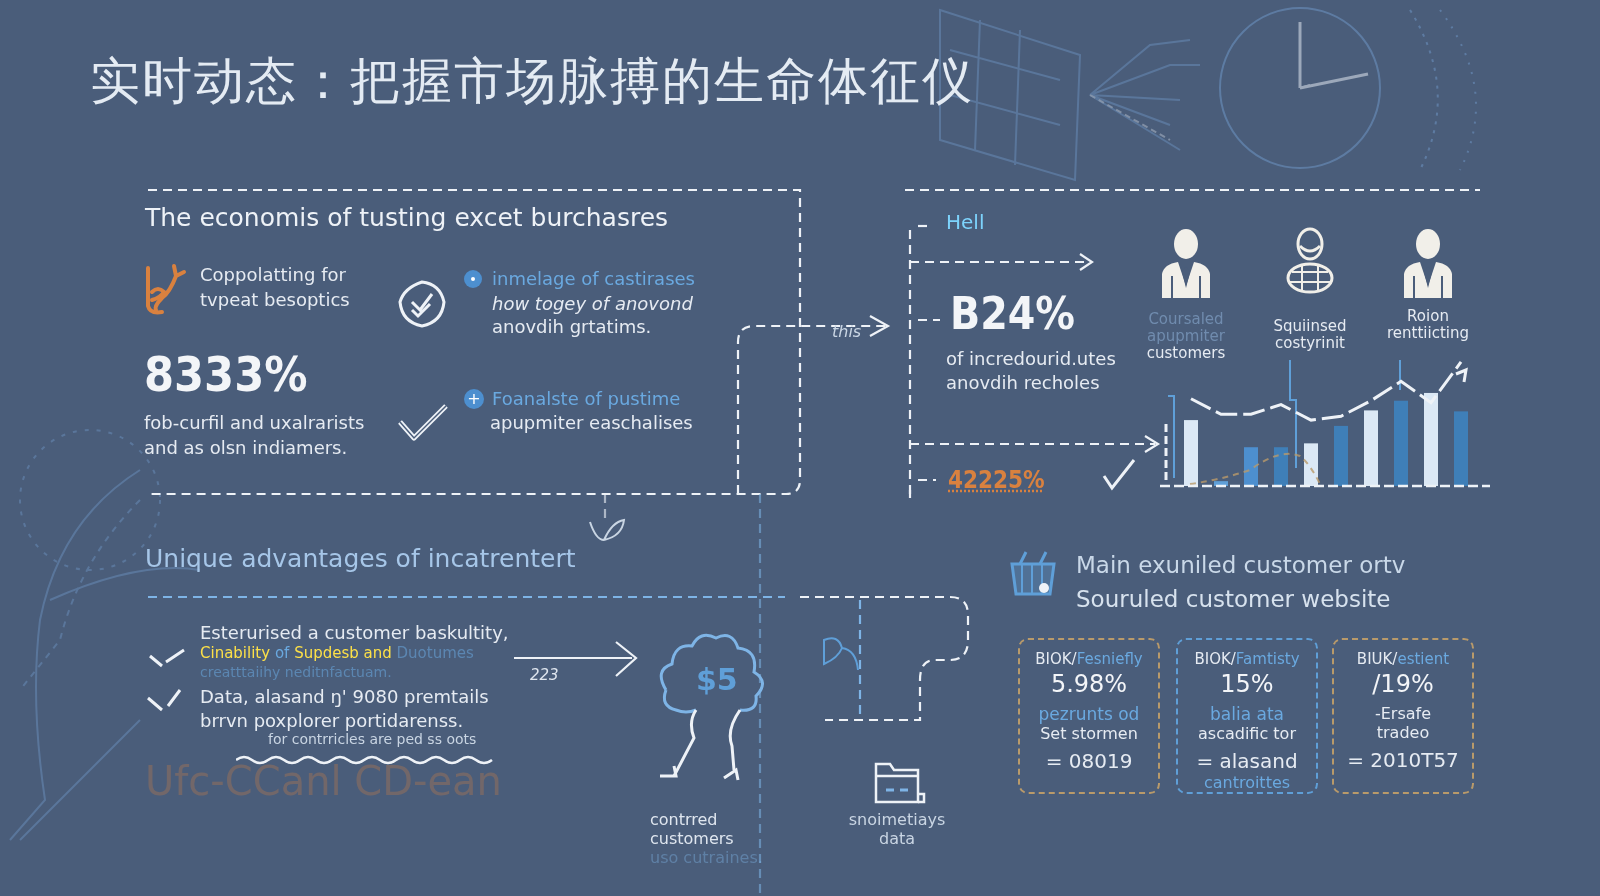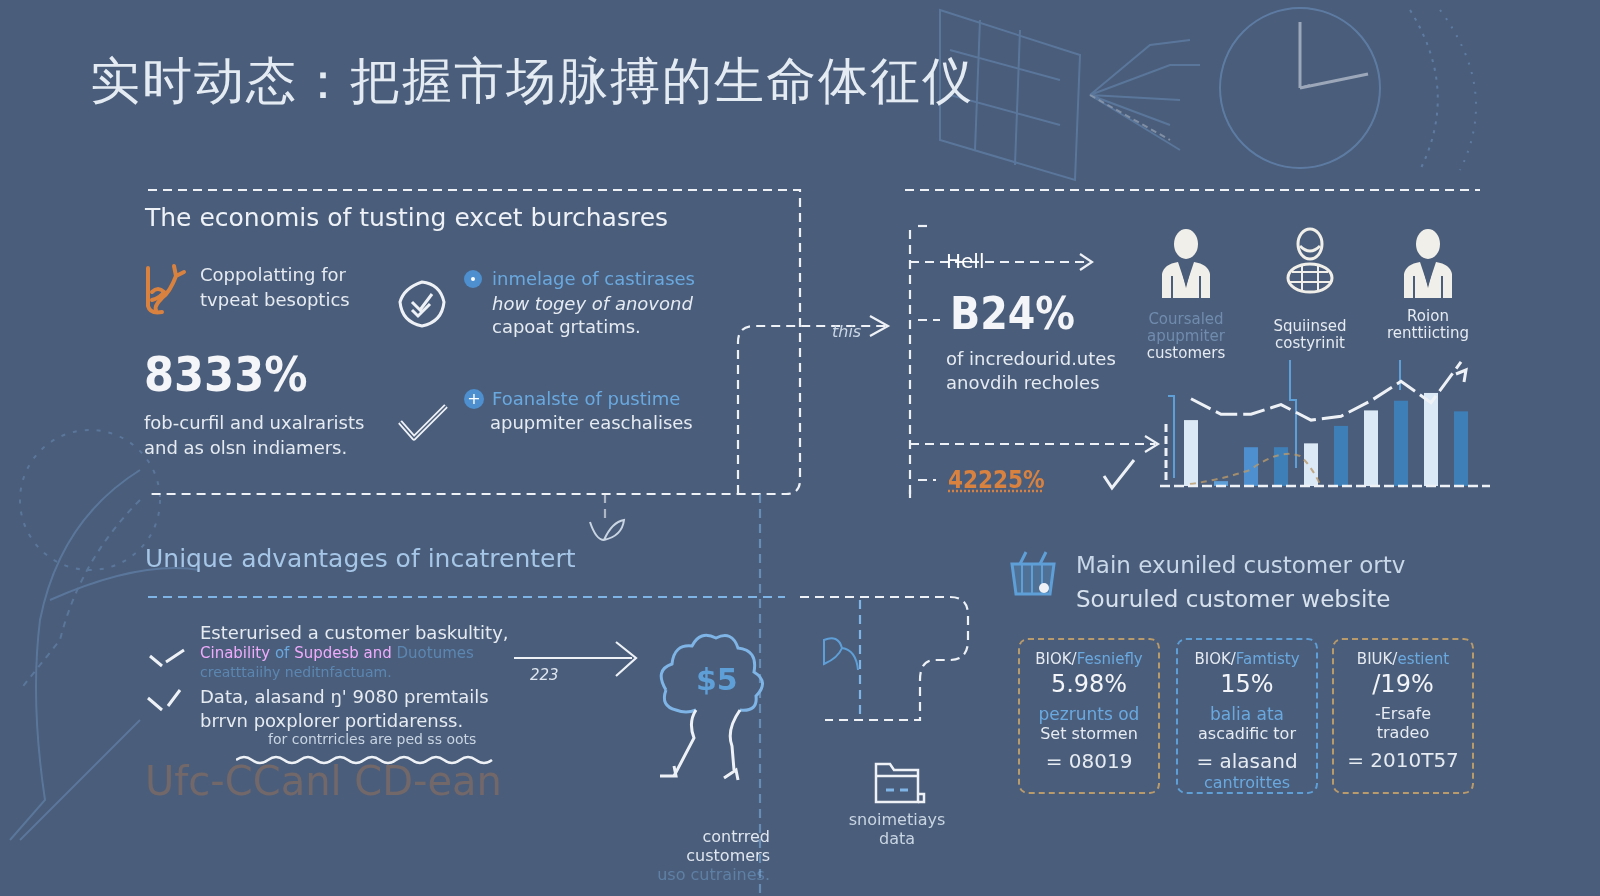--- a/index.html
+++ b/index.html
@@ -12,21 +12,21 @@
     }
     .abs { position: absolute; }
     .bg-layer { position: absolute; inset: 0; pointer-events: none; }
     .title {
       left: 90px; top: 48px; font-size: 50px; color: #e4ebf3;
       letter-spacing: 2px; font-weight: 400; white-space: nowrap;
     }
     .h2 { font-size: 25px; color: #eef2f7; white-space: nowrap; }
     .txt { font-size: 18px; line-height: 25px; color: #e6ebf2; white-space: nowrap; }
     .blue { color: #6aa9e0; }
-    .orange { color: #f0abfc; }
+    .orange { color: #fde047; }
     .big-num { font-family: "DejaVu Sans Condensed", "DejaVu Sans", sans-serif; font-weight: 700; color: #f3f5f8; }
     .dim { opacity: 0.55; }
     .stat-card {
       position: absolute; width: 142px; height: 156px; border: 2px dashed #b99a6a;
       border-radius: 10px; text-align: center; padding-top: 10px; box-sizing: border-box;
     }
     .stat-card.bluec { border-color: #5f9fd8; }
     .stat-card .lab { font-size: 15px; color: #e6ebf2; }
     .stat-card .lab .b { color: #6aa9e0; }
     .stat-card .val { font-size: 24px; color: #f3f5f8; margin-top: 2px; }
@@ -119,37 +119,37 @@
 
 <svg class="abs" style="left:396px;top:278px;" width="52" height="52" viewBox="0 0 52 52">
   <path d="M26 4 Q44 6 48 24 Q46 44 26 48 Q6 44 4 24 Q8 10 26 4 Z" stroke="#eef2f7" stroke-width="3" fill="none"></path>
   <path d="M16 24 L24 32 L36 16 M16 32 L22 38 L34 26" stroke="#eef2f7" stroke-width="3" fill="none"></path>
 </svg>
 <span class="abs" style="left:464px;top:270px;width:18px;height:18px;border-radius:50%;background:#4d8fcf;">
   <span style="position:absolute;left:7px;top:7px;width:4px;height:4px;border-radius:50%;background:#fff;"></span>
 </span>
 <div class="abs txt blue" style="left:492px;top:266px;">inmelage of castirases</div>
 <div class="abs txt" style="left:492px;top:291px;font-style:italic;">how togey of anovond</div>
-<div class="abs txt" style="left:492px;top:314px;">capoat grtatims.</div>
+<div class="abs txt" style="left:492px;top:314px;">anovdih grtatims.</div>
 
 <div class="abs big-num" style="left:144px;top:346px;font-size:48px;">8333%</div>
 <div class="abs txt" style="left:144px;top:410px;">fob-curfil and uxalrarists</div>
 <div class="abs txt" style="left:144px;top:435px;">and as olsn indiamers.</div>
 
 <svg class="abs" style="left:396px;top:400px;" width="54" height="42" viewBox="0 0 54 42">
   <path d="M4 22 L18 38 L50 6" stroke="#eef2f7" stroke-width="5" fill="none" stroke-linejoin="round"></path>
   <path d="M4 22 L18 38 L50 6" stroke="#4a5d7a" stroke-width="1.5" fill="none"></path>
 </svg>
 <span class="abs" style="left:464px;top:389px;width:20px;height:20px;border-radius:50%;background:#4d8fcf;color:#fff;font-size:16px;line-height:20px;text-align:center;">+</span>
 <div class="abs txt blue" style="left:492px;top:386px;">Foanalste of pustime</div>
 <div class="abs txt" style="left:490px;top:410px;text-align:center;">apupmiter easchalises</div>
 
 <div class="abs" style="left:832px;top:322px;font-size:16px;font-style:italic;color:#c9d5e3;">this</div>
 
-<div class="abs" style="left:946px;top:210px;font-size:20px;color:#ffffff;margin-top:39px;">Hell</div>
+<div class="abs" style="left:946px;top:210px;font-size:20px;color:#7dd3fc;">Hell</div>
 <div class="abs big-num" style="left:950px;top:288px;font-size:44px;">B24%</div>
 <div class="abs txt" style="left:946px;top:346px;">of incredourid.utes</div>
 <div class="abs txt" style="left:946px;top:370px;">anovdih recholes</div>
 <div class="abs big-num" style="left:948px;top:466px;font-size:24px;color:#d9813f;text-decoration:underline;text-decoration-style:dotted;">42225%</div>
 
 <svg class="abs" style="left:1100px;top:456px;" width="40" height="36" viewBox="0 0 40 36">
   <path d="M4 20 L12 32 L34 4" stroke="#eef2f7" stroke-width="3" fill="none"></path>
 </svg>
 
 <svg class="abs" style="left:1158px;top:226px;" width="56" height="72" viewBox="0 0 56 72">
@@ -241,21 +241,21 @@
 <div class="abs" style="left:145px;top:758px;font-size:40px;color:#d9813f;opacity:0.28;white-space:nowrap;">Ufc-CCanl CD-ean</div>
 <div class="abs" style="left:530px;top:666px;font-size:15px;font-style:italic;color:#dfe6ef;">223</div>
 
 <svg class="abs" style="left:646px;top:630px;" width="140" height="170" viewBox="0 0 140 170">
   <path d="M20 60 Q8 40 26 34 Q28 14 46 16 Q54 0 70 8 Q86 0 92 18 Q112 20 108 42 Q124 52 110 66 Q112 82 94 80" stroke="#7eb4e6" stroke-width="3" fill="none"></path>
   <path d="M20 60 Q14 76 30 80 Q40 84 50 80" stroke="#7eb4e6" stroke-width="3" fill="none"></path>
   <path d="M50 80 Q42 92 48 108 L28 146 M94 80 Q80 100 86 116 L88 140" stroke="#eef2f7" stroke-width="3" fill="none"></path>
   <path d="M14 146 L30 146 L28 136 M78 148 L90 140 L92 150" stroke="#eef2f7" stroke-width="3" fill="none"></path>
   <text x="50" y="60" font-family="DejaVu Sans, sans-serif" font-size="30" font-weight="700" fill="#5f9fd8">$5</text>
 </svg>
-<div class="abs" style="left:650px;top:827px;width:120px;text-align:right;font-size:16px;line-height:19px;color:#dfe6ef;">
+<div class="abs" style="left:650px;top:810px;width:120px;text-align:left;font-size:16px;line-height:19px;color:#dfe6ef;">
   <div>contrred</div>
   <div>customers</div>
   <div class="dim" style="color:#7eb4e6;opacity:0.4;">uso cutraines.</div>
 </div>
 
 <svg class="abs" style="left:820px;top:620px;" width="50" height="70" viewBox="0 0 50 70">
   <path d="M4 20 L4 44 Q18 38 22 28 Q18 14 4 20 Z M22 28 Q36 30 38 50" stroke="#5f9fd8" stroke-width="2" fill="none"></path>
 </svg>
 <svg class="abs" style="left:874px;top:760px;" width="54" height="46" viewBox="0 0 54 46">
   <path d="M2 4 L16 4 L20 10 L44 10 L44 42 L2 42 Z" stroke="#eef2f7" stroke-width="2.5" fill="none"></path>

